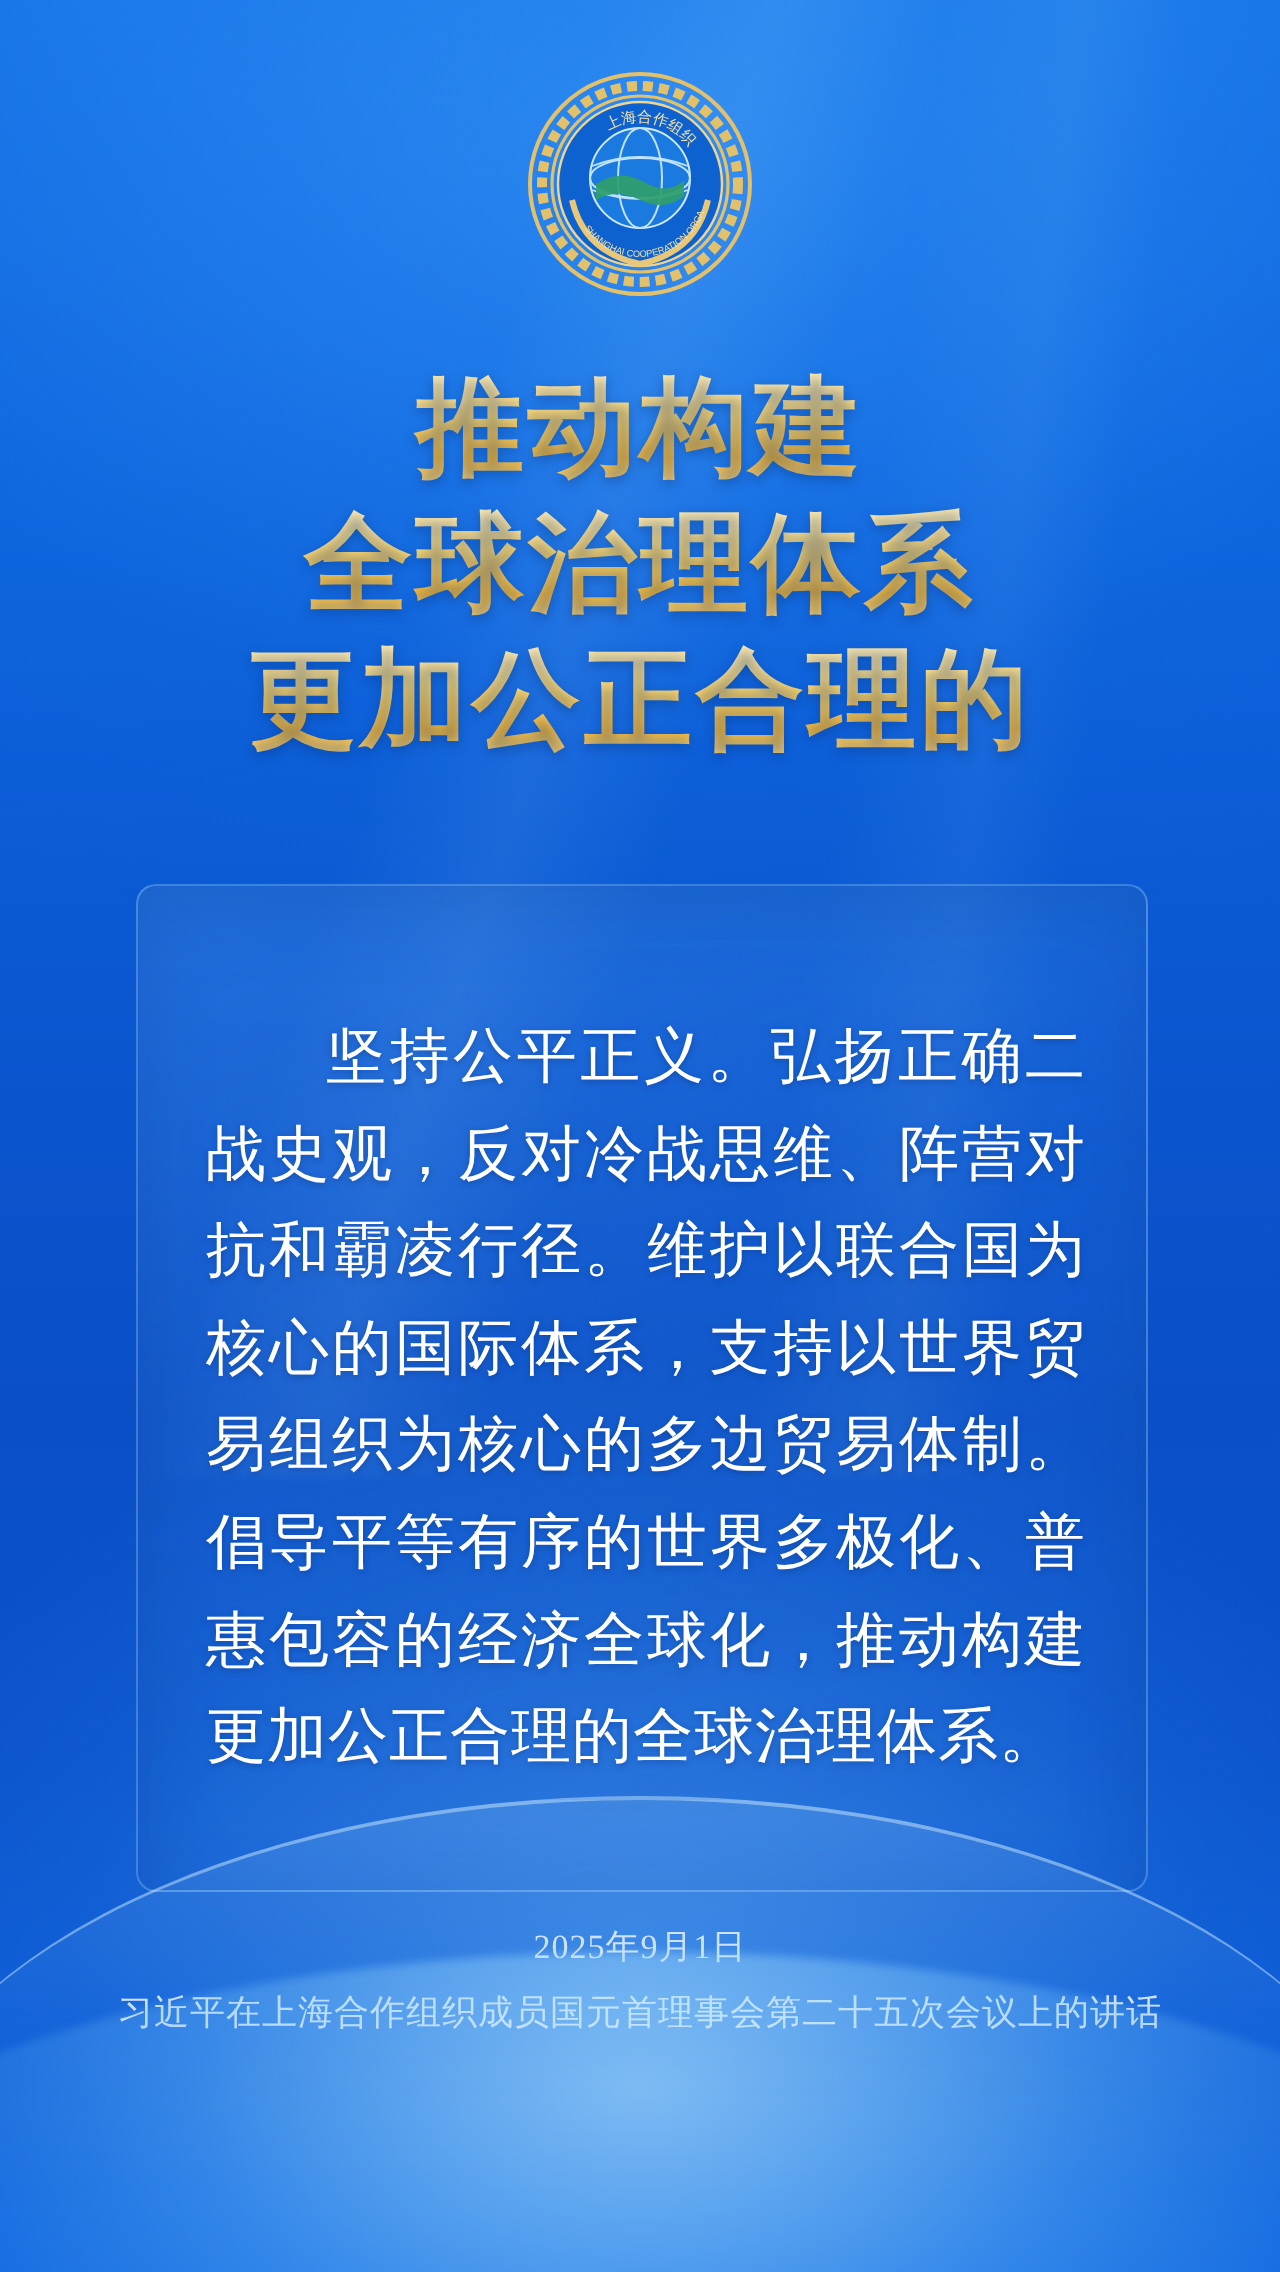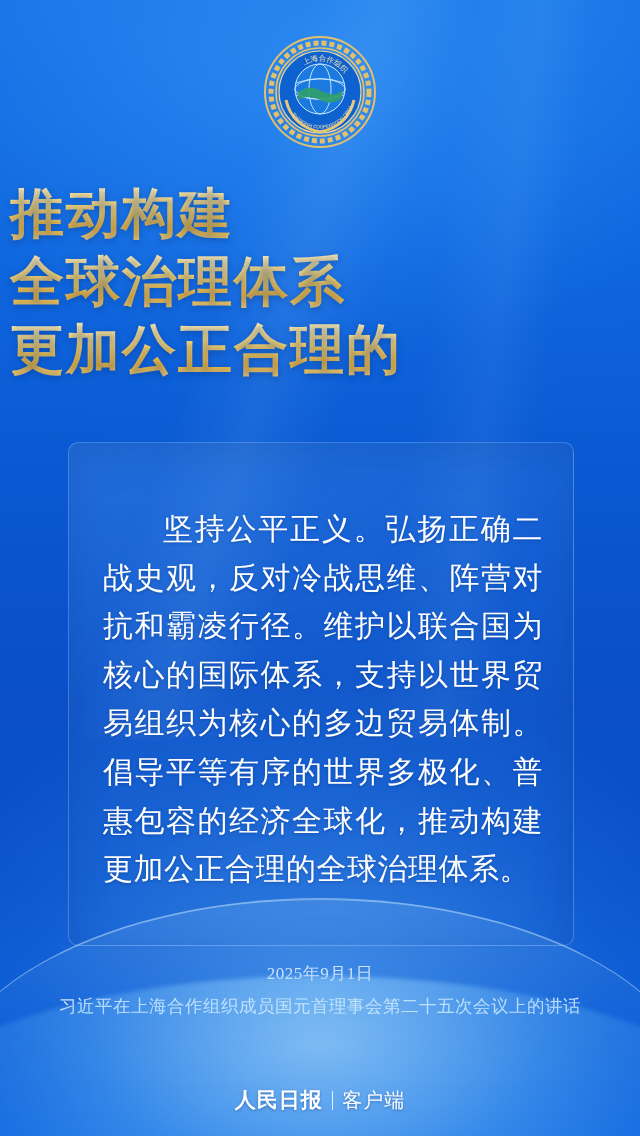--- a/index.html
+++ b/index.html
@@ -54,20 +54,21 @@
     height: 116px;
   }
   .emblem svg { display: block; }
 
   
   .title-block {
     position: absolute;
     top: 180px;
     left: 0;
     width: 100%;
+    text-align: center;
     line-height: 1.26;
   }
   .title-line {
     font-family: "Liberation Serif", serif;
     font-weight: bold;
     font-size: 54px;
     letter-spacing: 2px;
     color: #ffd86b;
     background: linear-gradient(180deg, #fff4cd 0%, #ffd970 42%, #f6bb3c 72%, #ffe39a 100%);
     -webkit-background-clip: text;
@@ -239,19 +240,14 @@
   </div>
 
   <div class="caption">
     <div class="date">2025年9月1日</div>
     <div class="source">习近平在上海合作组织成员国元首理事会第二十五次会议上的讲话</div>
   </div>
 
   <div class="horizon"></div>
   <div class="horizon-line"></div>
 
-  <div class="footer">
-    <span class="rmrb">人民日报</span>
-    <span class="divider-bar"></span>
-    <span class="client">客户端</span>
-  </div>
 
 </div>
 
 </body></html>

